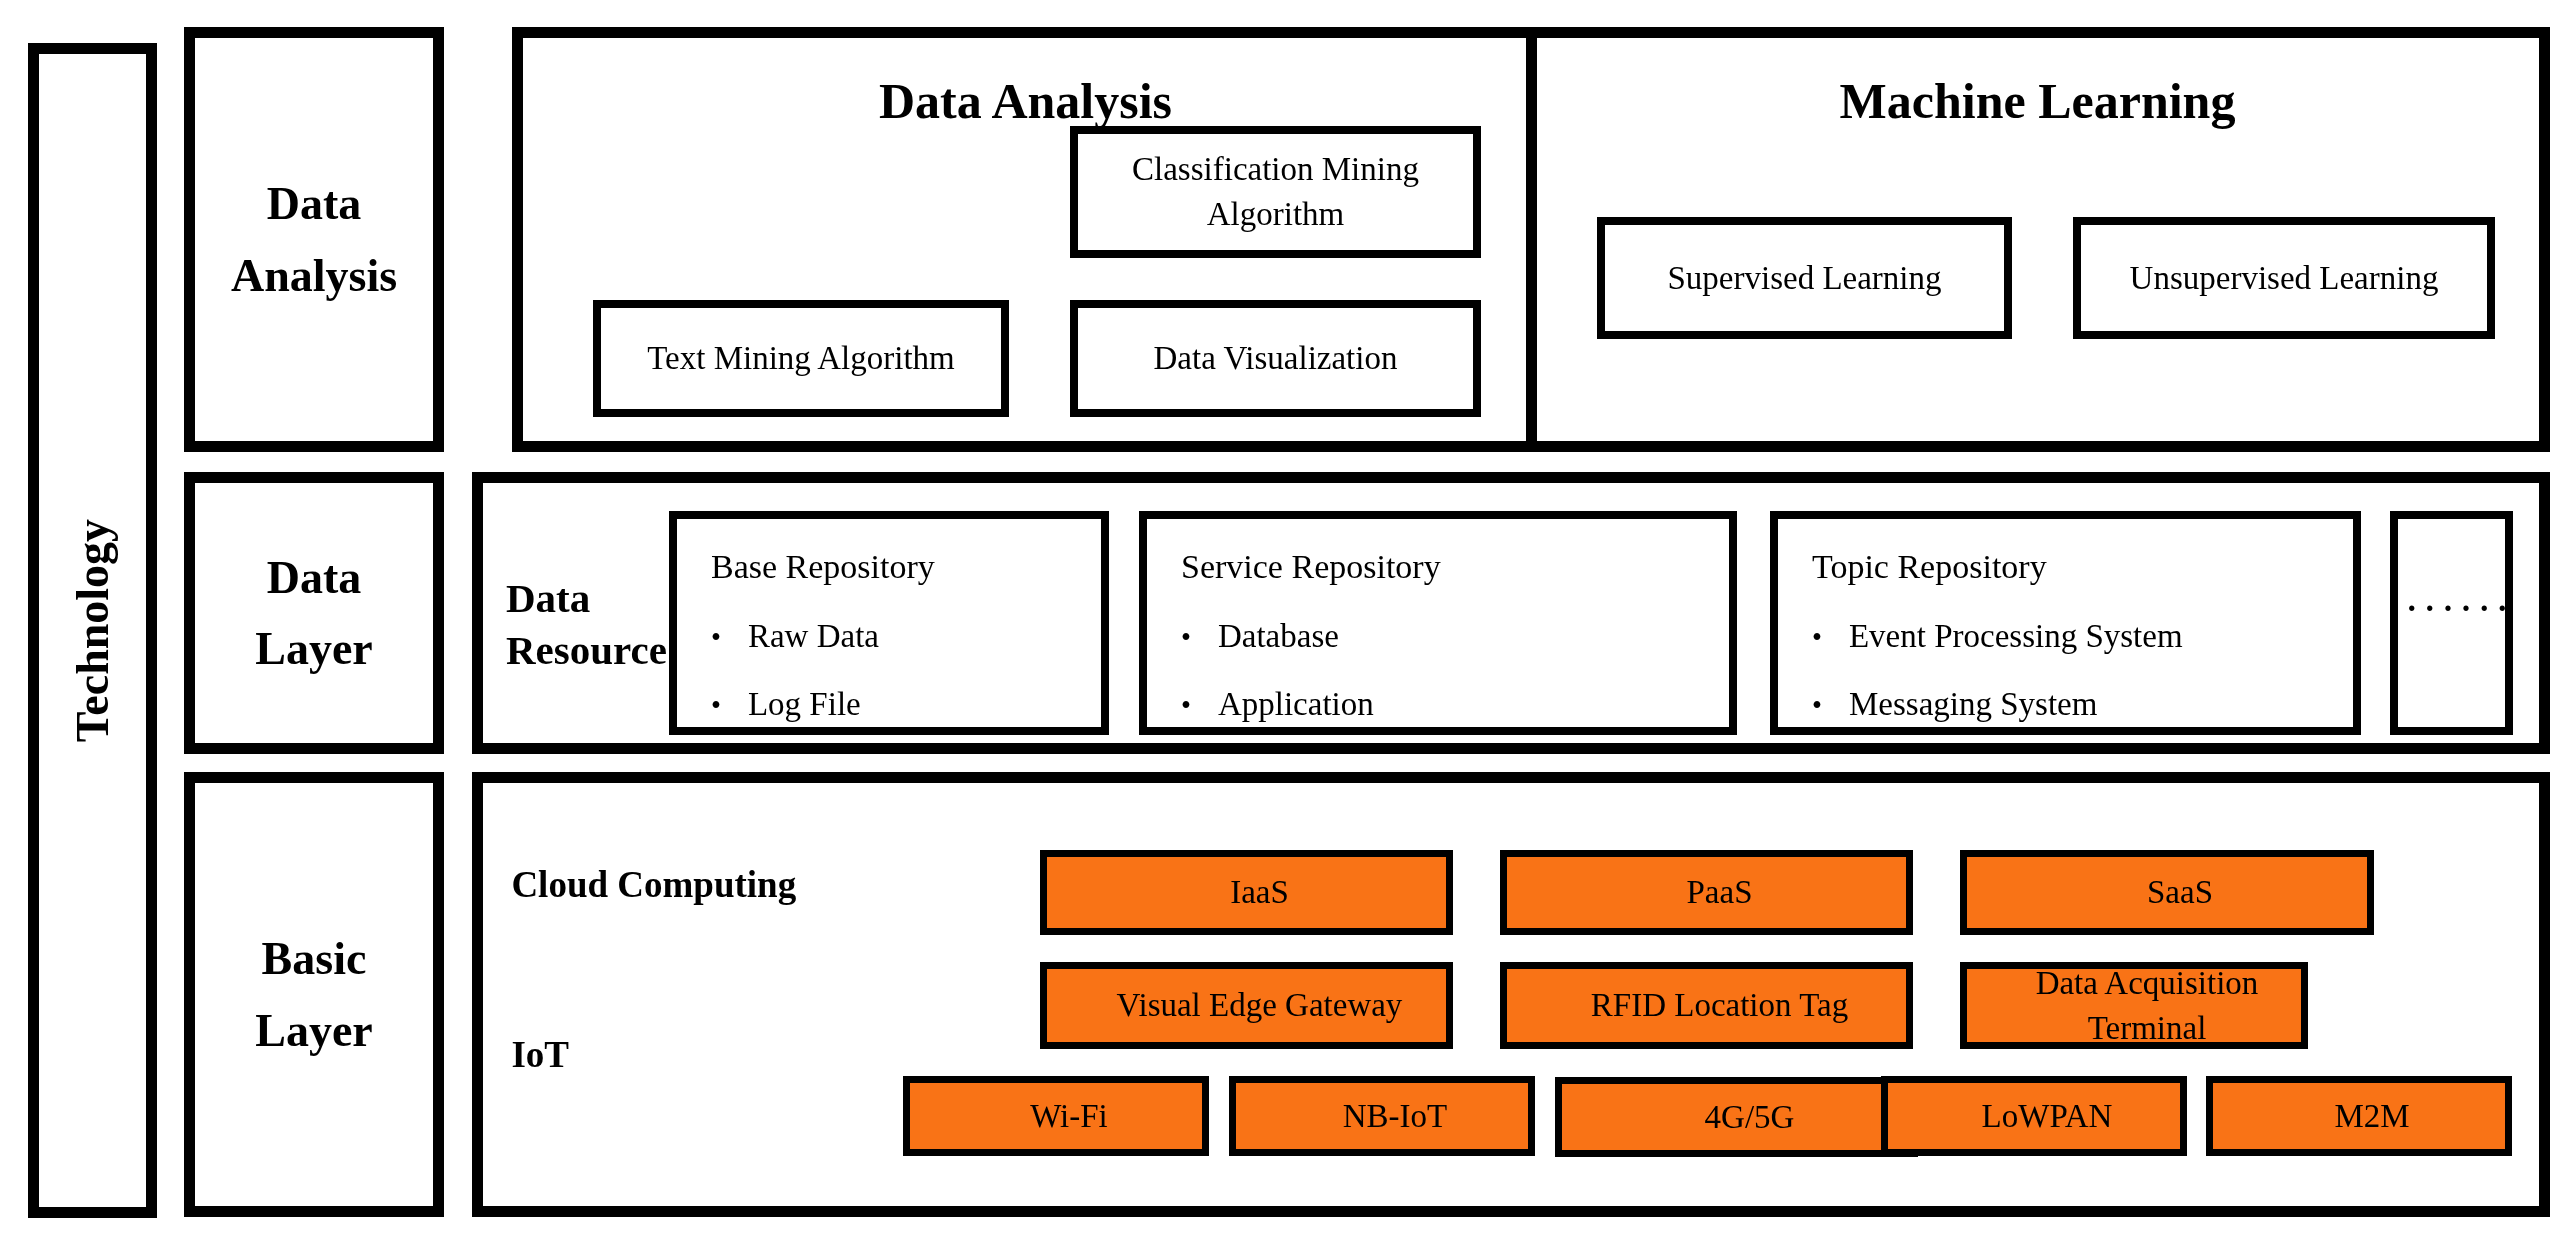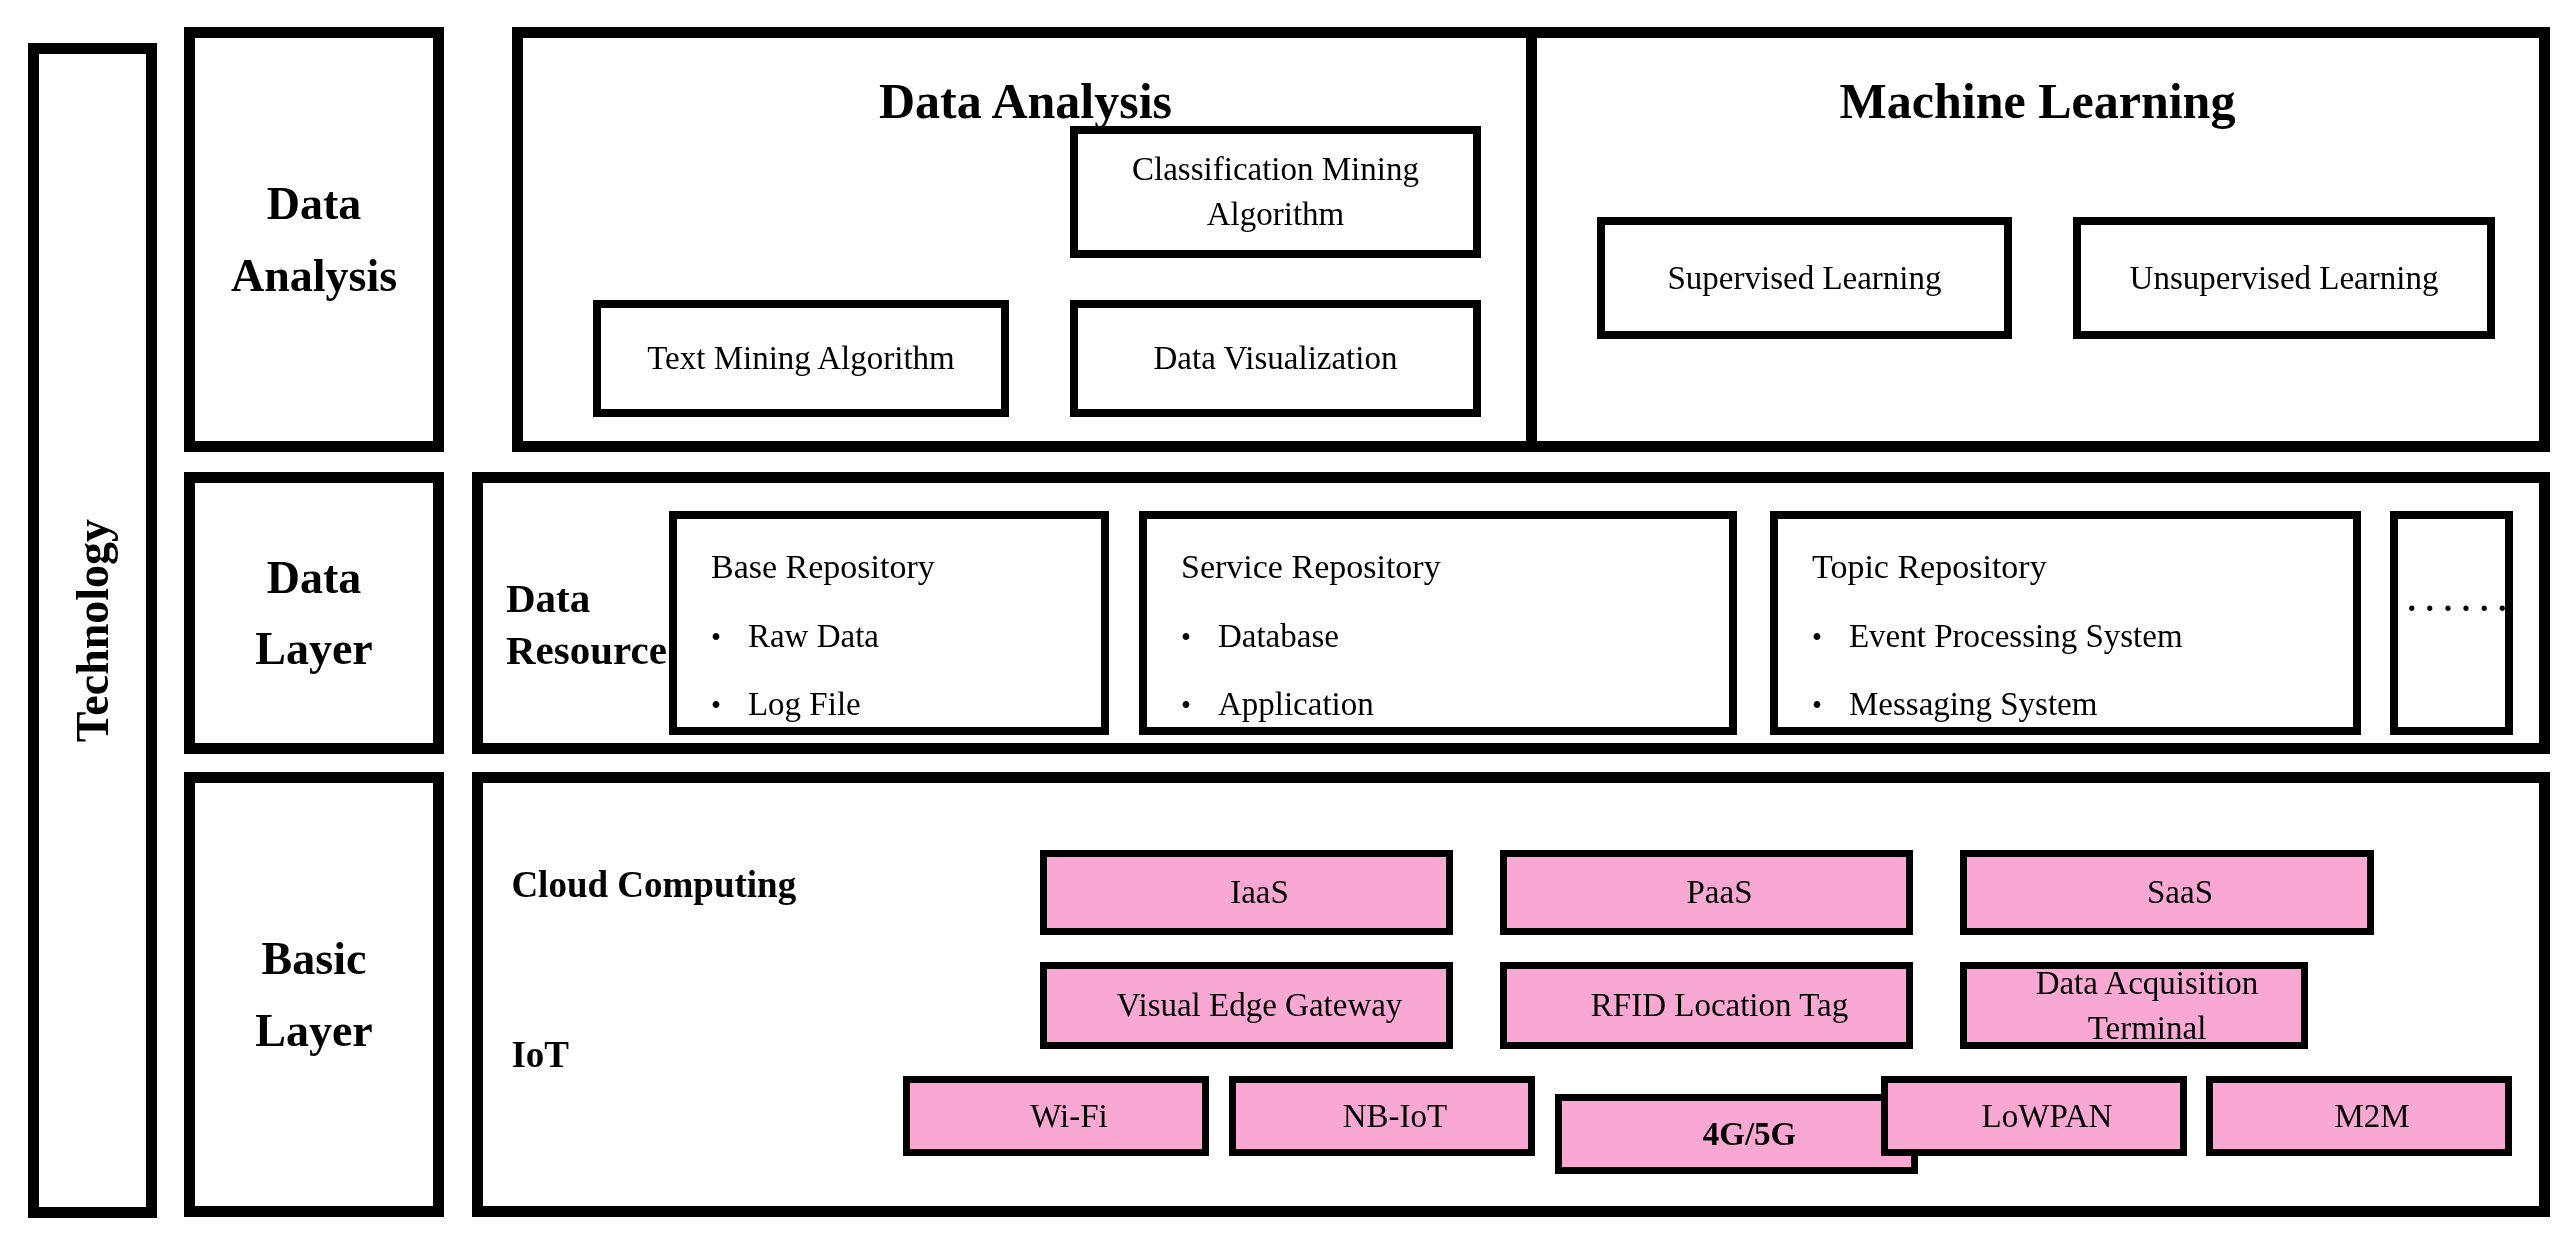--- a/index.html
+++ b/index.html
@@ -6,21 +6,21 @@
   .page{
     position:relative;
     width:2576px;height:1239px;
     background:#ffffff;
     font-family:"Liberation Serif","DejaVu Serif",serif;
     color:#000;
   }
   .abs{position:absolute;box-sizing:border-box;}
   .frame{border:11.4px solid #000;background:#fff;}
   .midbox{border:8.5px solid #000;background:#fff;display:flex;align-items:center;justify-content:center;text-align:center;}
-  .smallbox{border:7.1px solid #000;background:#f9a8d4;display:flex;align-items:center;justify-content:center;text-align:center;padding-left:26px;}
+  .smallbox{border:7.1px solid #000;background:#f97316;display:flex;align-items:center;justify-content:center;text-align:center;padding-left:26px;}
   .boxtext{font-size:33px;line-height:1.35;padding:0 18.5px;}
   .sidelabel{display:flex;flex-direction:column;align-items:center;justify-content:center;text-align:center;font-weight:bold;font-size:46px;line-height:1.55;}
   .bigtitle{font-weight:bold;font-size:50px;text-align:center;}
   .vertlabel{display:flex;align-items:center;justify-content:center;height:100%;}
   .vertlabel span{transform:rotate(-90deg);white-space:nowrap;font-weight:bold;font-size:46px;}
   .repo{border:8.5px solid #000;background:#fff;display:flex;flex-direction:column;align-items:flex-start;padding:28.4px 28.4px 21.3px 34px;}
   .repo .rtitle{font-size:34px;line-height:1.2;}
   .repo .ritem{font-size:33px;line-height:1.2;margin-top:28.4px;display:flex;align-items:baseline;}
   .repo .bullet{margin-right:27px;font-size:28.4px;}
   .grouplabel{font-weight:bold;font-size:37px;white-space:nowrap;}
@@ -142,21 +142,21 @@
     <div class="abs smallbox" style="left:1477px;top:179px;width:348px;height:87px;">
       <span class="boxtext">Data Acquisition Terminal</span>
     </div>
 
     <div class="abs smallbox" style="left:420px;top:293px;width:306px;height:80px;">
       <span class="boxtext">Wi-Fi</span>
     </div>
     <div class="abs smallbox" style="left:746px;top:293px;width:306px;height:80px;">
       <span class="boxtext">NB-IoT</span>
     </div>
-    <div class="abs smallbox" style="left:1072px;top:311px;width:363px;height:80px;font-weight:bold;">
+    <div class="abs smallbox" style="left:1072px;top:294px;width:363px;height:80px;">
       <span class="boxtext">4G/5G</span>
     </div>
     <div class="abs smallbox" style="left:1398px;top:293px;width:306px;height:80px;">
       <span class="boxtext">LoWPAN</span>
     </div>
     <div class="abs smallbox" style="left:1723px;top:293px;width:306px;height:80px;">
       <span class="boxtext">M2M</span>
     </div>
   </div>
 

